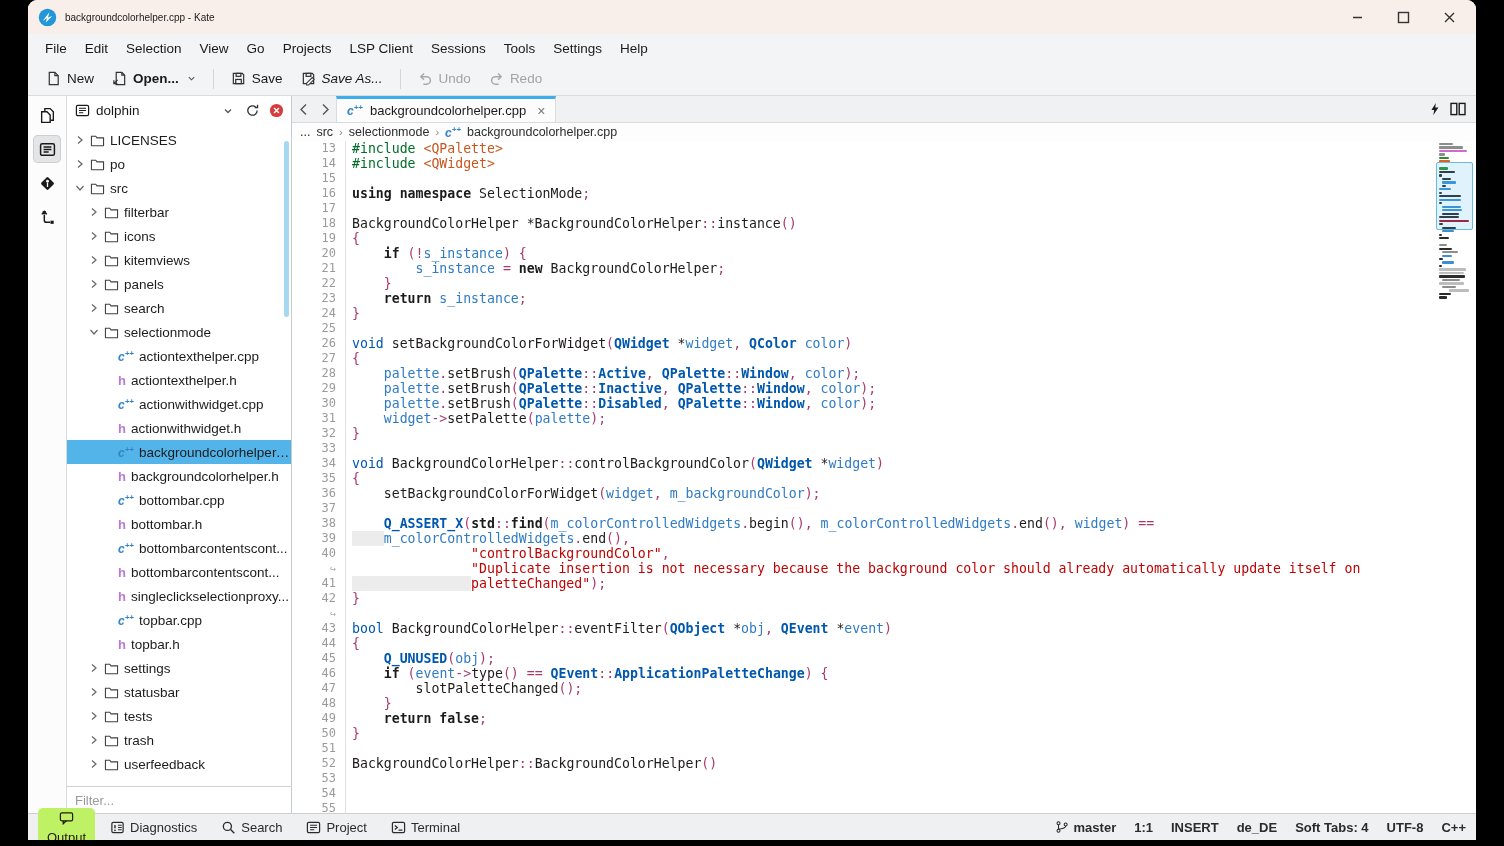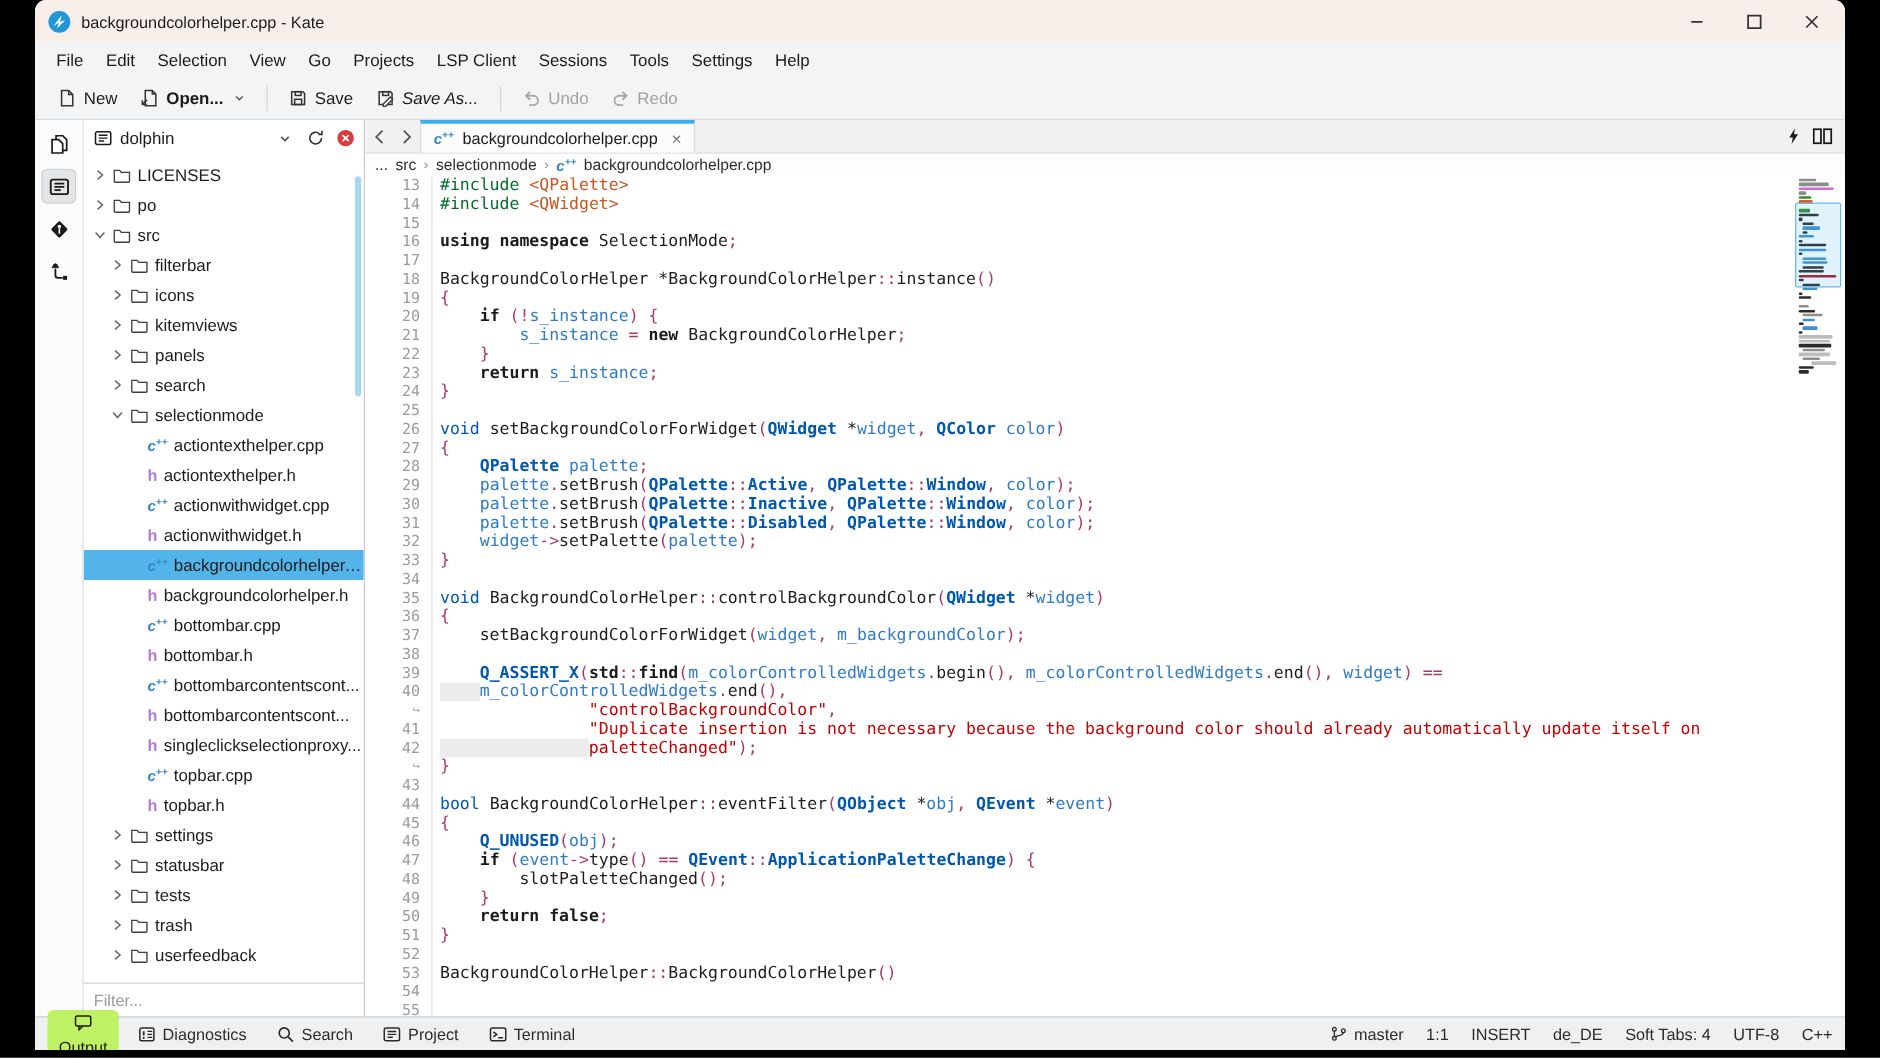--- a/index.html
+++ b/index.html
@@ -2,21 +2,21 @@
 <html><head>
 <meta charset="utf-8">
 <style>
   html,body{margin:0;padding:0;width:1504px;height:846px;overflow:hidden;background:#000;
     font-family:"Liberation Sans", sans-serif;-webkit-font-smoothing:antialiased;}
   .window{position:absolute;left:28px;top:0;width:1448px;height:840px;background:#fff;
     border-radius:9px 9px 0 0;overflow:hidden;display:flex;flex-direction:column;}
   
   .titlebar{height:34px;background:#f8efeb;display:flex;align-items:center;padding:0 4px 0 10px;flex:0 0 auto;}
   .kate-logo{width:19px;height:19px;margin-right:8px;flex:0 0 auto;}
-  .title-text{font-size:13px;color:#1b1b1b;}
+  .title-text{font-size:10px;color:#1b1b1b;}
   .tb-spacer{flex:1;}
   .winbtn{width:46px;height:30px;display:flex;align-items:center;justify-content:center;color:#333;}
   
   .menubar{height:28px;background:#f3f4f5;display:flex;align-items:center;padding:0 8px;flex:0 0 auto;}
   .menu-item{font-size:13.5px;color:#1a1a1a;padding:4px 9px;border-radius:3px;}
   
   .toolbar{height:33px;background:#f3f4f5;display:flex;align-items:center;padding:0 10px;gap:2px;
     border-bottom:1px solid #d9dbdd;flex:0 0 auto;}
   .tb-btn{display:flex;align-items:center;gap:6px;padding:5px 8px;border-radius:4px;font-size:13.5px;color:#1a1a1a;
     background:transparent;border:none;}
@@ -83,21 +83,21 @@
   .mm-bar{height:2.2px;margin-bottom:1.3px;border-radius:1px;}
   .mm-viewport{position:absolute;left:-3px;right:0;top:19px;height:66px;background:rgba(61,174,233,.16);
     border:1px solid #6cb9e2;border-radius:2px;}
   
   .statusbar{height:26px;background:#eff0f1;border-top:1px solid #cdd0d2;display:flex;align-items:center;
     padding:0 10px;flex:0 0 auto;font-size:13px;color:#2b2b2b;}
   .sb-left{display:flex;align-items:center;gap:6px;}
   .sb-btn{display:flex;align-items:center;gap:5px;padding:2px 9px;border-radius:5px;color:#2b2b2b;}
   .sb-btn.active{background:#bef264;color:#241a0e;flex-direction:column;}
   .sb-right{margin-left:auto;display:flex;align-items:center;gap:18px;}
-  .sb-item{display:flex;align-items:center;gap:5px;}
+  .sb-item{display:flex;align-items:center;gap:5px;font-weight:bold;}
   svg{display:block;}
 </style>
 </head>
 <body>
 
 <div class="window">
 
   <div class="titlebar">
     <span class="kate-logo">
       <svg viewBox="0 0 20 20" width="19" height="19">
@@ -627,21 +627,20 @@
             <div class="code-row"><span class="seg-df">BackgroundColorHelper *BackgroundColorHelper</span><span class="seg-sym">::</span><span class="seg-df">instance</span><span class="seg-sym">()</span></div>
             <div class="code-row"><span class="seg-sym">{</span></div>
             <div class="code-row"><span class="seg-df">    </span><span class="seg-kw">if</span><span class="seg-df"> </span><span class="seg-sym">(!</span><span class="seg-var">s_instance</span><span class="seg-sym">)</span><span class="seg-df"> </span><span class="seg-sym">{</span></div>
             <div class="code-row"><span class="seg-df">        </span><span class="seg-var">s_instance</span><span class="seg-df"> </span><span class="seg-sym">=</span><span class="seg-df"> </span><span class="seg-kw">new</span><span class="seg-df"> BackgroundColorHelper</span><span class="seg-sym">;</span></div>
             <div class="code-row"><span class="seg-df">    </span><span class="seg-sym">}</span></div>
             <div class="code-row"><span class="seg-df">    </span><span class="seg-kw">return</span><span class="seg-df"> </span><span class="seg-var">s_instance</span><span class="seg-sym">;</span></div>
             <div class="code-row"><span class="seg-sym">}</span></div>
             <div class="code-row">&nbsp;</div>
             <div class="code-row"><span class="seg-ty2">void</span><span class="seg-df"> setBackgroundColorForWidget</span><span class="seg-sym">(</span><span class="seg-ty">QWidget</span><span class="seg-df"> *</span><span class="seg-var">widget</span><span class="seg-sym">,</span><span class="seg-df"> </span><span class="seg-ty">QColor</span><span class="seg-df"> </span><span class="seg-var">color</span><span class="seg-sym">)</span></div>
             <div class="code-row"><span class="seg-sym">{</span></div>
-            <div class="code-row"><span class="seg-df">    </span><span class="seg-ty">QPalette</span><span class="seg-df"> </span><span class="seg-var">palette</span><span class="seg-sym">;</span></div>
             <div class="code-row"><span class="seg-df">    </span><span class="seg-var">palette</span><span class="seg-sym">.</span><span class="seg-df">setBrush</span><span class="seg-sym">(</span><span class="seg-ty">QPalette</span><span class="seg-sym">::</span><span class="seg-ty">Active</span><span class="seg-sym">,</span><span class="seg-df"> </span><span class="seg-ty">QPalette</span><span class="seg-sym">::</span><span class="seg-ty">Window</span><span class="seg-sym">,</span><span class="seg-df"> </span><span class="seg-var">color</span><span class="seg-sym">);</span></div>
             <div class="code-row"><span class="seg-df">    </span><span class="seg-var">palette</span><span class="seg-sym">.</span><span class="seg-df">setBrush</span><span class="seg-sym">(</span><span class="seg-ty">QPalette</span><span class="seg-sym">::</span><span class="seg-ty">Inactive</span><span class="seg-sym">,</span><span class="seg-df"> </span><span class="seg-ty">QPalette</span><span class="seg-sym">::</span><span class="seg-ty">Window</span><span class="seg-sym">,</span><span class="seg-df"> </span><span class="seg-var">color</span><span class="seg-sym">);</span></div>
             <div class="code-row"><span class="seg-df">    </span><span class="seg-var">palette</span><span class="seg-sym">.</span><span class="seg-df">setBrush</span><span class="seg-sym">(</span><span class="seg-ty">QPalette</span><span class="seg-sym">::</span><span class="seg-ty">Disabled</span><span class="seg-sym">,</span><span class="seg-df"> </span><span class="seg-ty">QPalette</span><span class="seg-sym">::</span><span class="seg-ty">Window</span><span class="seg-sym">,</span><span class="seg-df"> </span><span class="seg-var">color</span><span class="seg-sym">);</span></div>
             <div class="code-row"><span class="seg-df">    </span><span class="seg-var">widget</span><span class="seg-sym">-&gt;</span><span class="seg-df">setPalette</span><span class="seg-sym">(</span><span class="seg-var">palette</span><span class="seg-sym">);</span></div>
             <div class="code-row"><span class="seg-sym">}</span></div>
             <div class="code-row">&nbsp;</div>
             <div class="code-row"><span class="seg-ty2">void</span><span class="seg-df"> BackgroundColorHelper</span><span class="seg-sym">::</span><span class="seg-df">controlBackgroundColor</span><span class="seg-sym">(</span><span class="seg-ty">QWidget</span><span class="seg-df"> *</span><span class="seg-var">widget</span><span class="seg-sym">)</span></div>
             <div class="code-row"><span class="seg-sym">{</span></div>
             <div class="code-row"><span class="seg-df">    setBackgroundColorForWidget</span><span class="seg-sym">(</span><span class="seg-var">widget</span><span class="seg-sym">,</span><span class="seg-df"> </span><span class="seg-var">m_backgroundColor</span><span class="seg-sym">);</span></div>
             <div class="code-row">&nbsp;</div>

